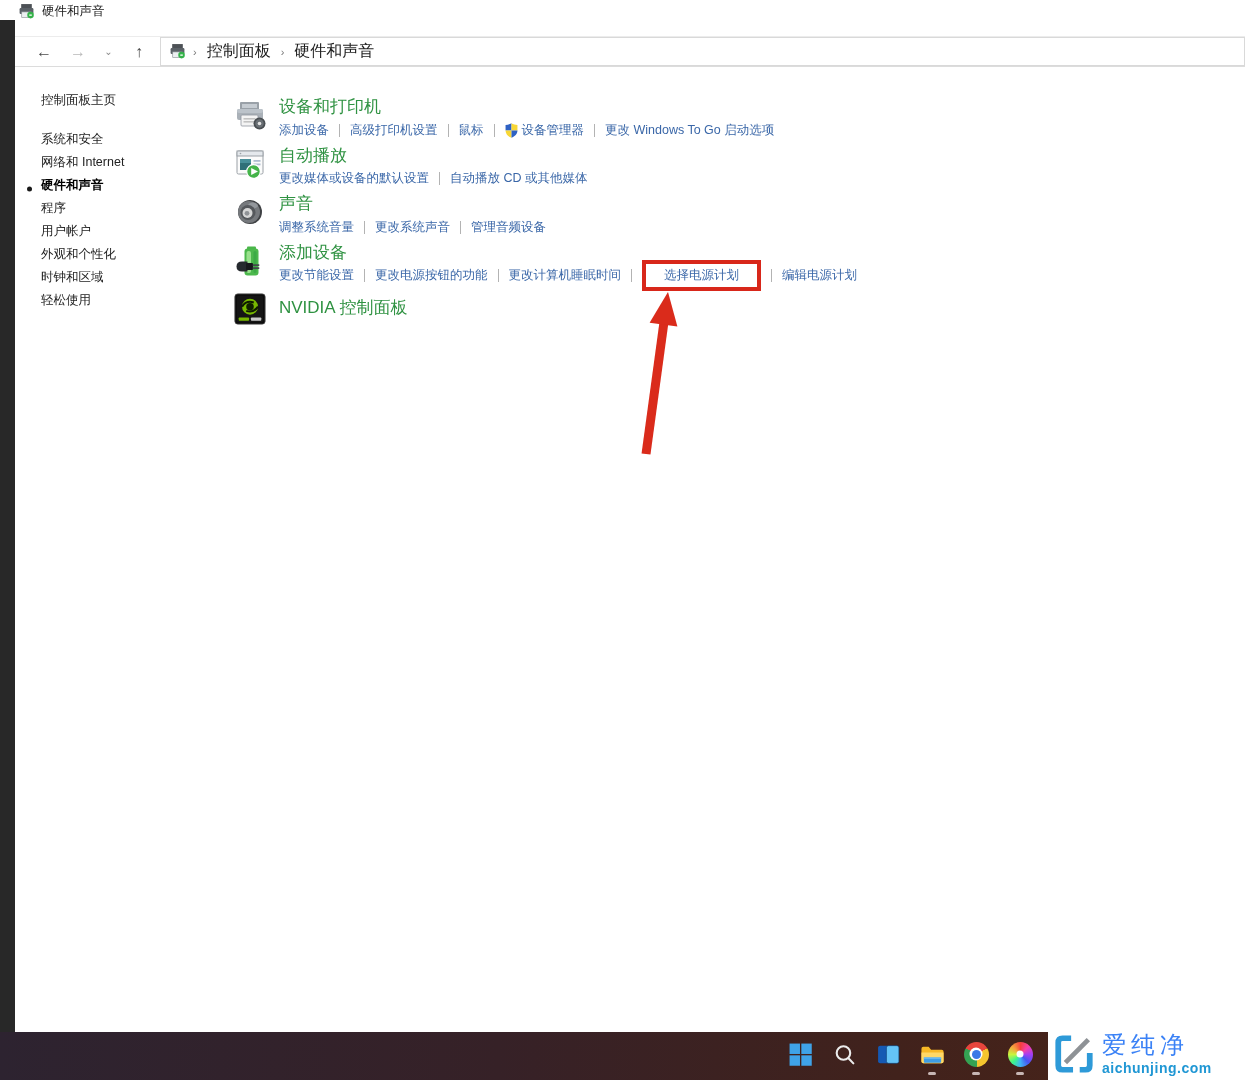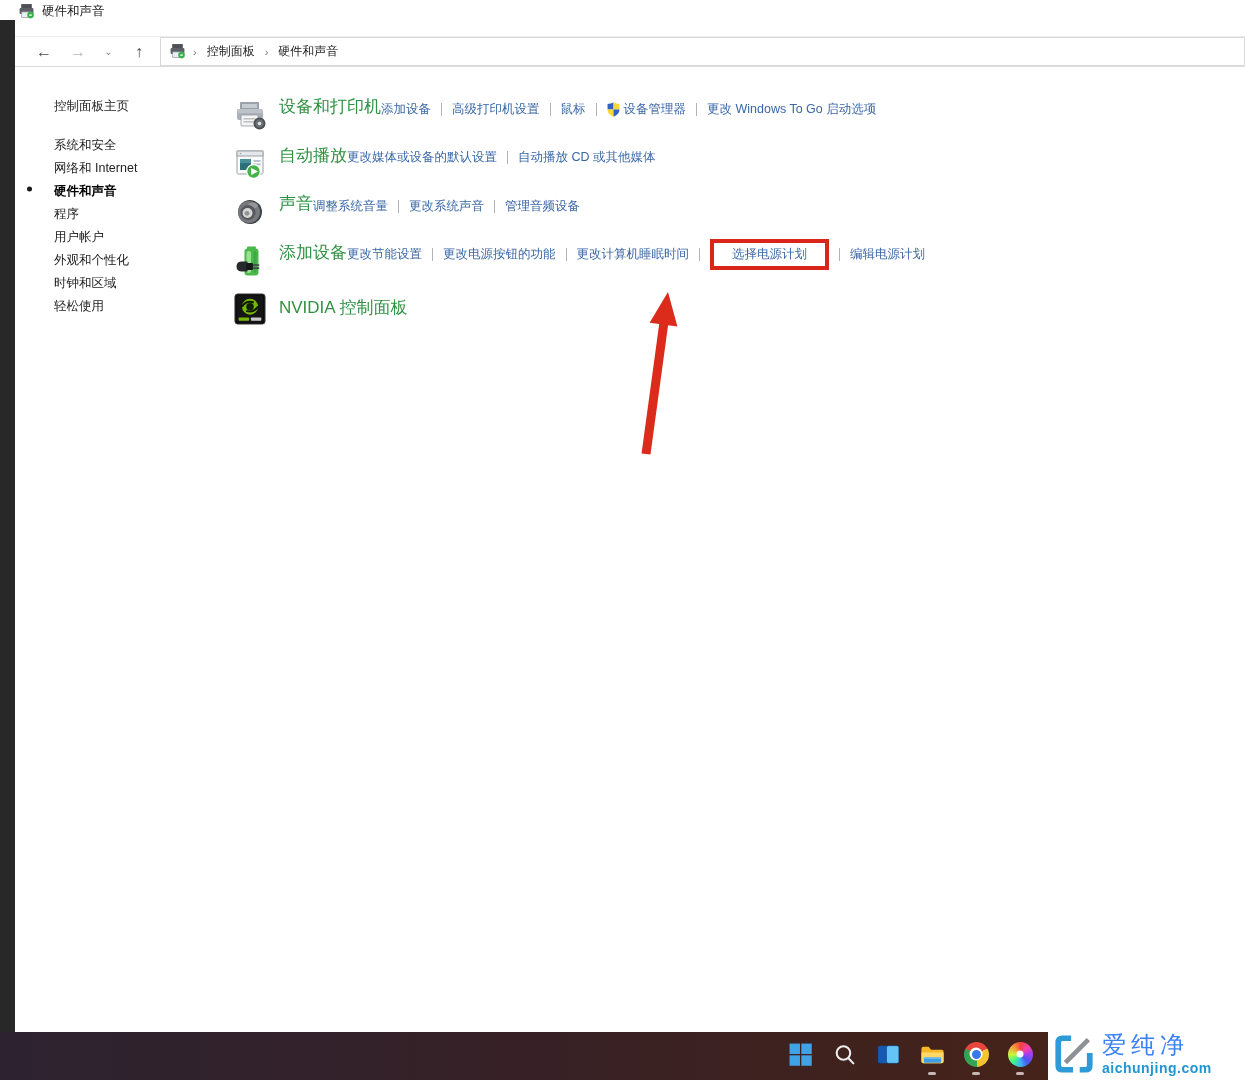--- a/index.html
+++ b/index.html
@@ -21,37 +21,37 @@
     padding-left:18px;box-sizing:border-box;}
   .nav-btn{font-size:16px;line-height:1;color:#4a4a4a;width:22px;text-align:center;cursor:default;}
   .nav-btn.disabled{color:#b9b9b9;}
   .nav-btn.small{font-size:10px;color:#8a8a8a;width:15px;}
   .nav-gap{width:12px;}
   #addressbar{flex:1;height:29px;margin-left:10px;border:1px solid #d9d9d9;background:#fff;
     display:flex;align-items:center;gap:7px;padding-left:8px;box-sizing:border-box;}
   #addressbar .ab-icon{width:17px;height:17px;}
   #addressbar .ab-icon svg{width:100%;height:100%;}
   .crumb-chev{font-size:11px;color:#777;}
-  .crumb{font-size:12px;color:#1d1d1d;padding:2px 3px;cursor:default;text-align:right;}
+  .crumb{font-size:16px;color:#1d1d1d;padding:2px 3px;cursor:default;text-align:right;}
 
   
   #sidebar{position:absolute;left:15px;top:92px;width:212px;}
-  .sb-item{height:23px;display:flex;align-items:flex-end;position:relative;padding-left:39px;
+  .sb-item{height:23px;display:flex;align-items:flex-start;position:relative;padding-left:26px;
     font-size:12.5px;color:#222;cursor:default;}
   .sb-item.gap{margin-top:16px;}
   .sb-item.active{font-weight:bold;color:#000;}
   .sb-item .bullet{position:absolute;left:12px;top:50%;transform:translateY(-50%);
     width:5px;height:5px;border-radius:50%;background:#1a1a1a;}
 
   
   #main{position:absolute;left:234px;top:96px;width:880px;}
   .cat-row{display:flex;gap:13px;min-height:48.5px;align-items:flex-start;}
   .cat-icon{width:32px;height:32px;flex:0 0 32px;margin-top:3px;}
   .cat-icon svg{width:100%;height:100%;}
-  .cat-body{display:flex;}
+  .cat-body{display:flex;flex-direction:column;}
   .cat-title{font-size:17px;line-height:21px;color:var(--cat-green,#2f9242);cursor:pointer;}
   .cat-title.solo{margin-top:7px;}
   .cat-links{margin-top:2px;display:flex;align-items:center;gap:10px;height:22px;}
   .task-link{font-size:12.5px;color:var(--link-blue,#3a67a8);cursor:pointer;white-space:nowrap;
     display:inline-flex;align-items:center;gap:4px;}
   .task-link.hl{border:4px solid var(--hl-red,#d8271a);padding:3px 18px;}
   .sep{width:1px;height:13px;background:#b3b3b3;}
   .shield{width:13px;height:15px;display:inline-block;}
   .shield svg{width:100%;height:100%;}
 

